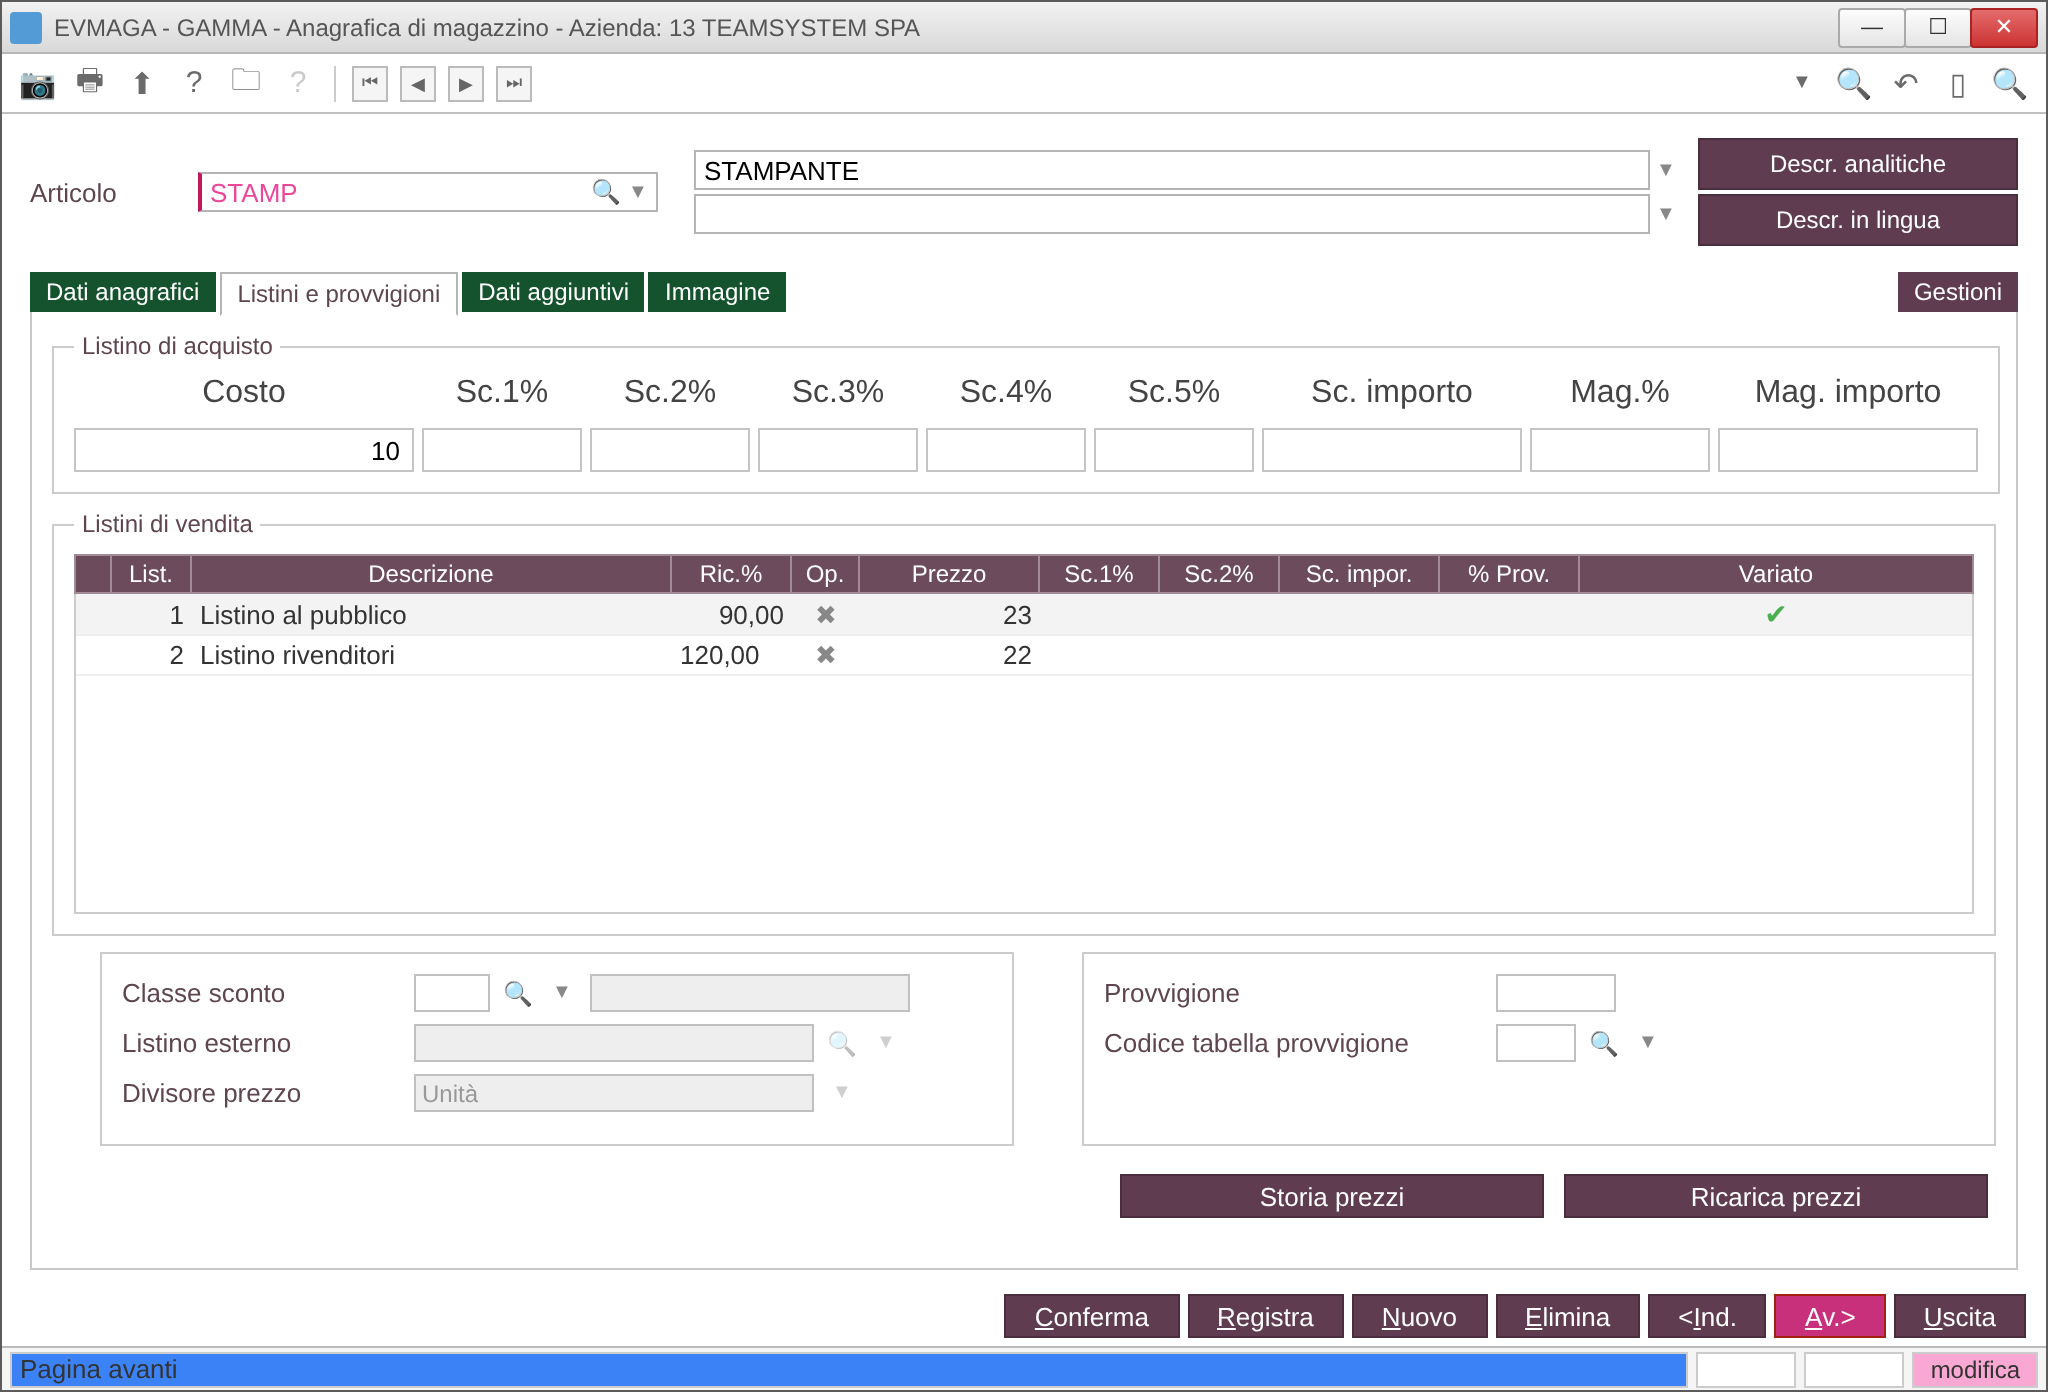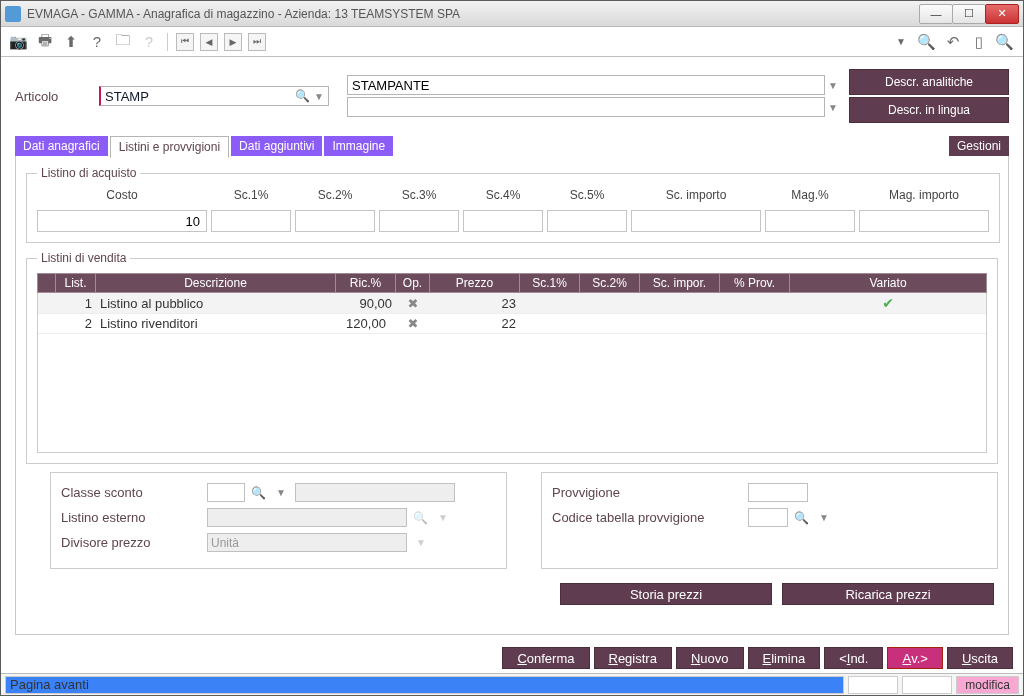--- a/index.html
+++ b/index.html
@@ -17,28 +17,28 @@
   .navbtn { width:18px; height:18px; border:1px solid #bbb; background:#f5f5f5; display:flex; align-items:center; justify-content:center; font-size:9px; color:#666; cursor:pointer; }
   .toolbar .spacer { flex:1; }
   .content { flex:1; padding: 12px 14px 6px 14px; display:flex; flex-direction:column; overflow:hidden; }
   .row { display:flex; align-items:center; gap:8px; }
   .lbl { color:#5e4550; font-size:13px; }
   .inp { height:20px; border:1px solid #b5b5b5; padding:0 4px; font-size:13px; background:#fff; }
   .dd-arrow { width:16px; text-align:center; color:#888; cursor:pointer; font-size:10px; }
   .lookup-icon { width:16px; text-align:center; color:#888; cursor:pointer; font-size:12px; }
   .btn-dark { background:#5f3c4f; color:#fff; border:1px solid #4a2e3e; height:26px; font-size:12px; display:flex; align-items:center; justify-content:center; cursor:pointer; }
   .tabs { display:flex; gap:2px; margin-top:12px; align-items:center; }
-  .tab { padding:3px 8px; background:#8b5cf6; color:#fff; font-size:12px; cursor:pointer; }
+  .tab { padding:3px 8px; background:#14532d; color:#fff; font-size:12px; cursor:pointer; }
   .tab.active { background:#fff; color:#5e4550; border:1px solid #b5b5b5; border-bottom:1px solid #fff; position:relative; top:1px; }
   .tabs .tab-spacer { flex:1; }
   .panel-body { border:1px solid #c9c9c9; border-top:none; padding:10px; flex:1; display:flex; flex-direction:column; gap:8px; margin-top:-1px; }
   fieldset { border:1px solid #ccc; padding:8px 10px 10px 10px; }
   legend { color:#5e4550; font-size:12px; padding:0 4px; }
   .acq-grid { display:grid; grid-template-columns: 170px 80px 80px 80px 80px 80px 130px 90px 130px; gap:4px; }
-  .acq-hd { text-align:center; color:#444; font-size:12px; padding-bottom:4px; }
+  .acq-hd { text-align:center; color:#444; font-size:16px; padding-bottom:4px; }
   .acq-cell input { width:100%; height:22px; border:1px solid #c5c5c5; text-align:right; padding:0 6px; font-size:13px; }
   .sell-table { width:100%; border-collapse:collapse; font-size:13px; }
   .sell-table th { background:#6b4b5c; color:#fff; font-weight:normal; border:1px solid #a28a97; padding:2px 4px; font-size:12px; white-space:nowrap; }
   .sell-table td { border-bottom:1px solid #eee; padding:2px 4px; background:#f3f3f3; }
   .sell-table tr.alt td { background:#fff; }
   .sell-scroll { height:160px; overflow:auto; background:#fff; border:1px solid #ccc; border-top:none; }
   .wrench { color:#888; font-size:13px; }
   .check { color:#4caf50; font-size:14px; }
   .bottom-sections { display:flex; gap:10px; }
   .bottom-sections fieldset { flex:1; border:1px solid #ccc; padding:10px;margin-left:24px; }
@@ -91,21 +91,21 @@
     <div class="tbicon">↶</div>
     <div class="tbicon">▯</div>
     <div class="tbicon">🔍</div>
   </div>
 
   <div class="content">
 
     <div class="row">
       <div class="lbl" style="width:76px">Articolo</div>
       <div style="position:relative; display:flex; align-items:center;">
-        <input class="inp" style="width: 230px; color: #0f172a; border-left: 2px solid rgb(194, 24, 91);" value="STAMP">
+        <input class="inp" style="width: 230px; color: #ec4899; border-left: 2px solid rgb(194, 24, 91);" value="STAMP">
         <span class="lookup-icon" style="margin-left:-34px">🔍</span>
         <span class="dd-arrow">▼</span>
       </div>
       <div style="display:flex; flex-direction:column; gap:2px; flex:1; margin-left:12px;">
         <div style="display:flex; align-items:center;">
           <input class="inp" style="flex: 1 1 0%;" value="STAMPANTE">
           <span class="dd-arrow">▼</span>
         </div>
         <div style="display:flex; align-items:center;">
           <input class="inp" style="flex: 1 1 0%;">
@@ -211,21 +211,21 @@
                   <td></td>
                   <td></td>
                   <td></td>
                   <td></td>
                   <td style="text-align:center"><span class="check">✔</span></td>
                 </tr>
                 <tr class="alt">
                   <td></td>
                   <td style="text-align:right">2</td>
                   <td>Listino rivenditori</td>
-                  <td style="text-align:center">120,00</td>
+                  <td style="text-align:left">120,00</td>
                   <td style="text-align:center"><span class="wrench">✖</span></td>
                   <td style="text-align:right">22</td>
                   <td></td>
                   <td></td>
                   <td></td>
                   <td></td>
                   <td style="text-align:center"></td>
                 </tr>
               </tbody>
           </table>

